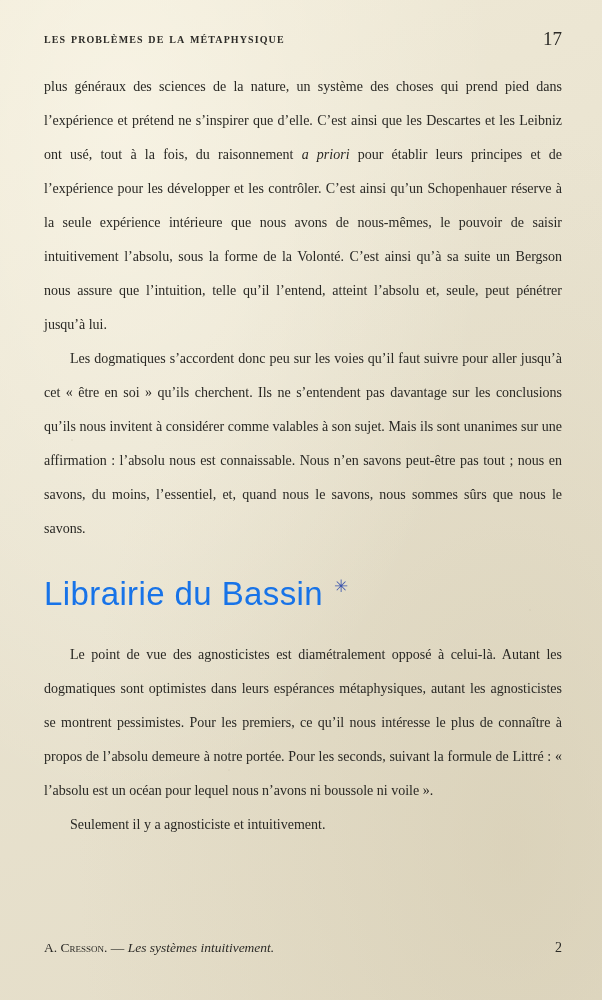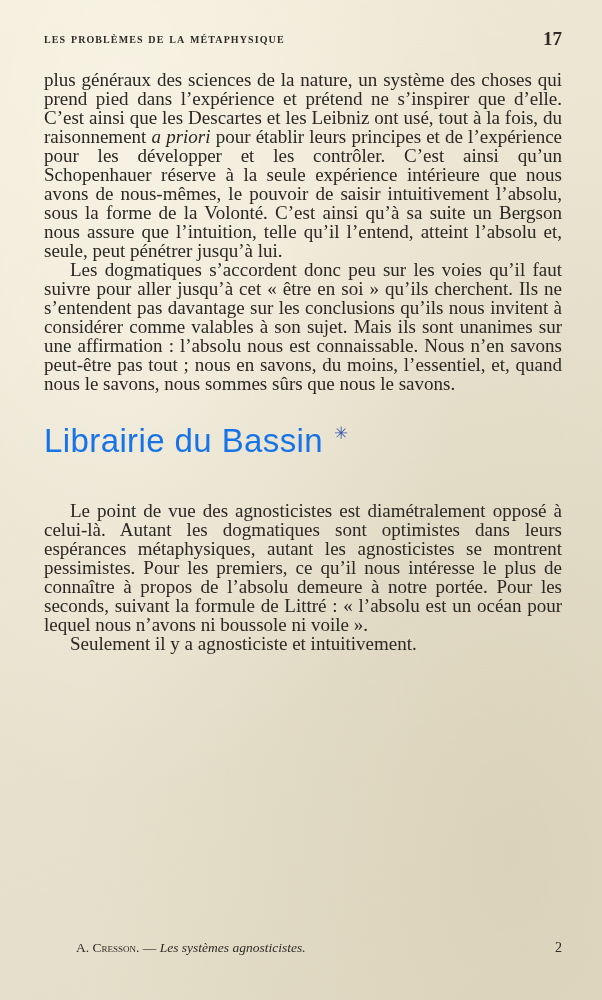--- a/index.html
+++ b/index.html
@@ -45,28 +45,28 @@
     text-transform: lowercase;
     font-weight: 700;
     color: #2c2b27;
     white-space: nowrap;
   }
   .head-folio {
     position: absolute;
     right: 0;
     top: -2px;
     font-size: 19px;
-    font-weight: 700;
+    font-weight: 400;
     color: #2c2b27;
   }
   
   .body-text {
     margin-top: 14px;
-    font-size: 19px;
-    line-height: 19px;
+    font-size: 14px;
+    line-height: 34px;
     text-align: justify;
     text-justify: inter-word;
     color: #292824;
   }
   .body-text p {
     margin: 0;
   }
   .body-text p.indent {
     text-indent: 26px;
   }
@@ -98,40 +98,39 @@
     width: 26px;
     height: 18px;
     color: #1f3ea8;
     font-size: 17px;
     line-height: 18px;
     text-align: center;
     opacity: 0.85;
   }
   
   .lower {
-    margin-top: 18px;
+    margin-top: 2px;
   }
   
   .foot {
     position: absolute;
     left: 0;
     right: 0;
     bottom: 26px;
     display: flex;
     align-items: baseline;
     justify-content: space-between;
     font-size: 13.5px;
     color: #2c2b27;
   }
   .foot-left {
     white-space: nowrap;
   }
   .foot-left .sc {
     font-variant: small-caps;
-    margin-left: 32px;
   }
   .foot-left .it {
     font-style: italic;
   }
   .foot-right {
     font-size: 14px;
   }
   
   .speckle {
     position: absolute;
@@ -169,19 +168,19 @@
 
     <div class="body-text lower">
       <p class="indent">Le point de vue des agnosticistes est diamétralement opposé à celui-là. Autant les dogmatiques sont optimistes dans leurs espérances métaphysiques, autant les agnosticistes se montrent pessimistes. Pour les premiers, ce qu’il nous intéresse le plus de connaître à propos de l’absolu demeure à notre portée. Pour les seconds, suivant la formule de Littré : « l’absolu est un océan pour lequel nous n’avons ni boussole ni voile ».</p>
       <p class="indent">Seulement il y a agnosticiste et intuitivement.</p>
     </div>
 
     <div class="foot">
       <div class="foot-left">
         <span class="sc">A. Cresson.</span>
         <span>—</span>
-        <span class="it">Les systèmes agnosticistes.</span>
+        <span class="it">Les systèmes intuitivement.</span>
       </div>
       <div class="foot-right">2</div>
     </div>
 
   </div>
 </div>
 
 </body></html>

